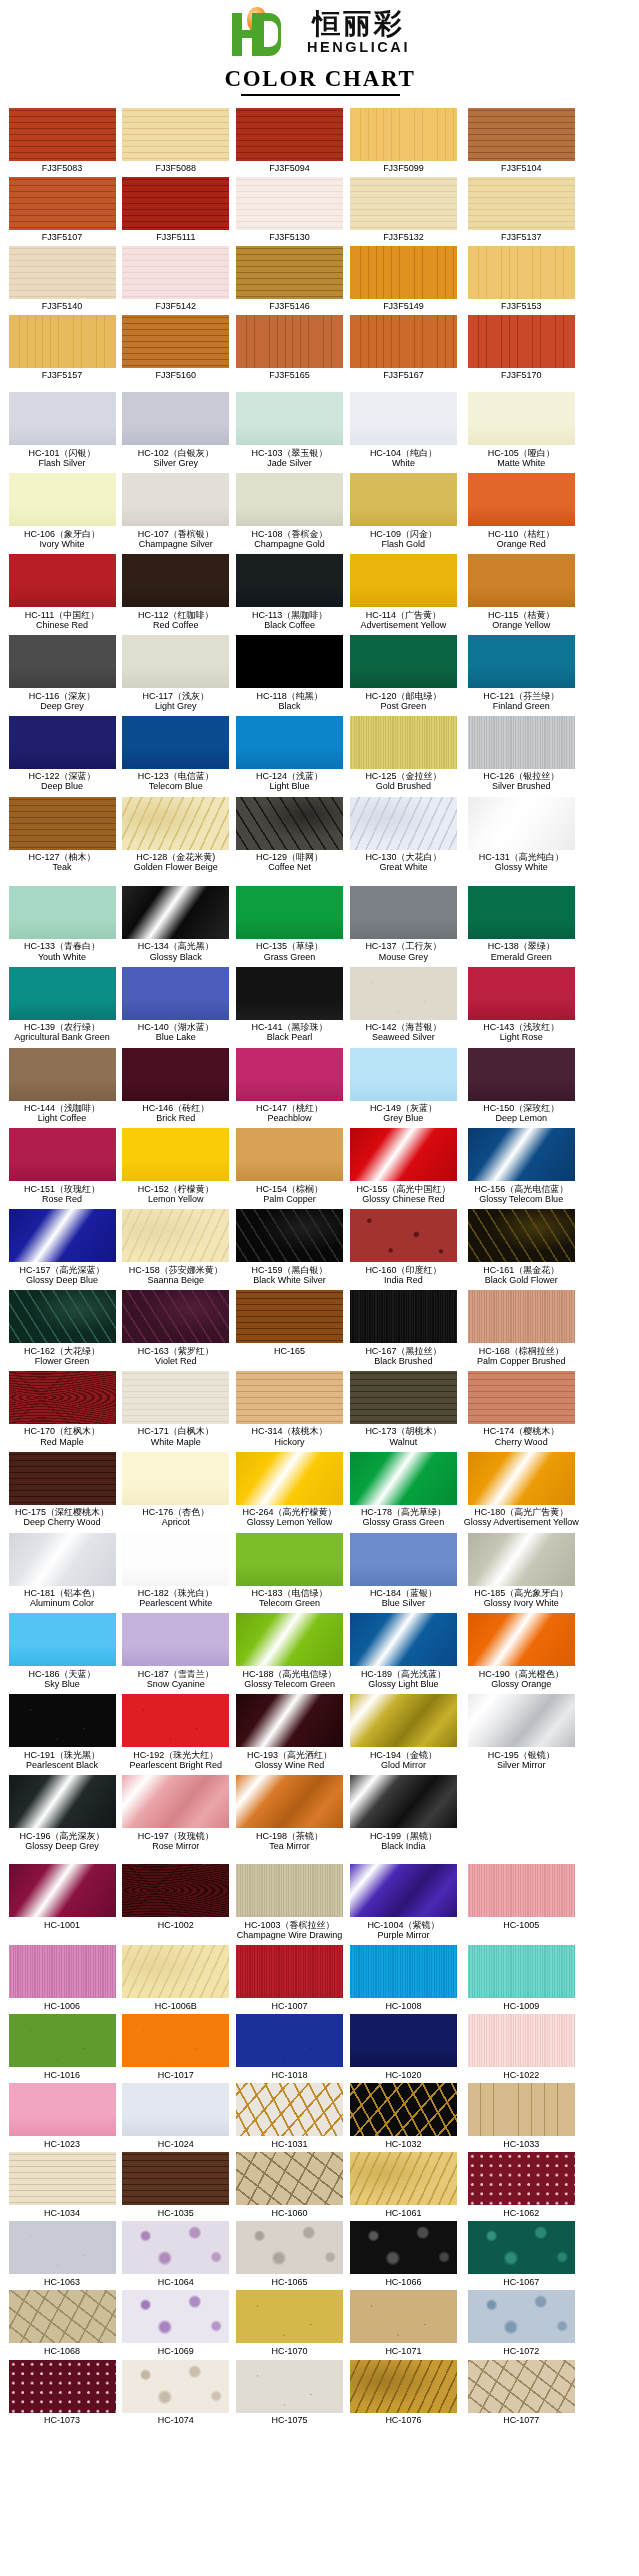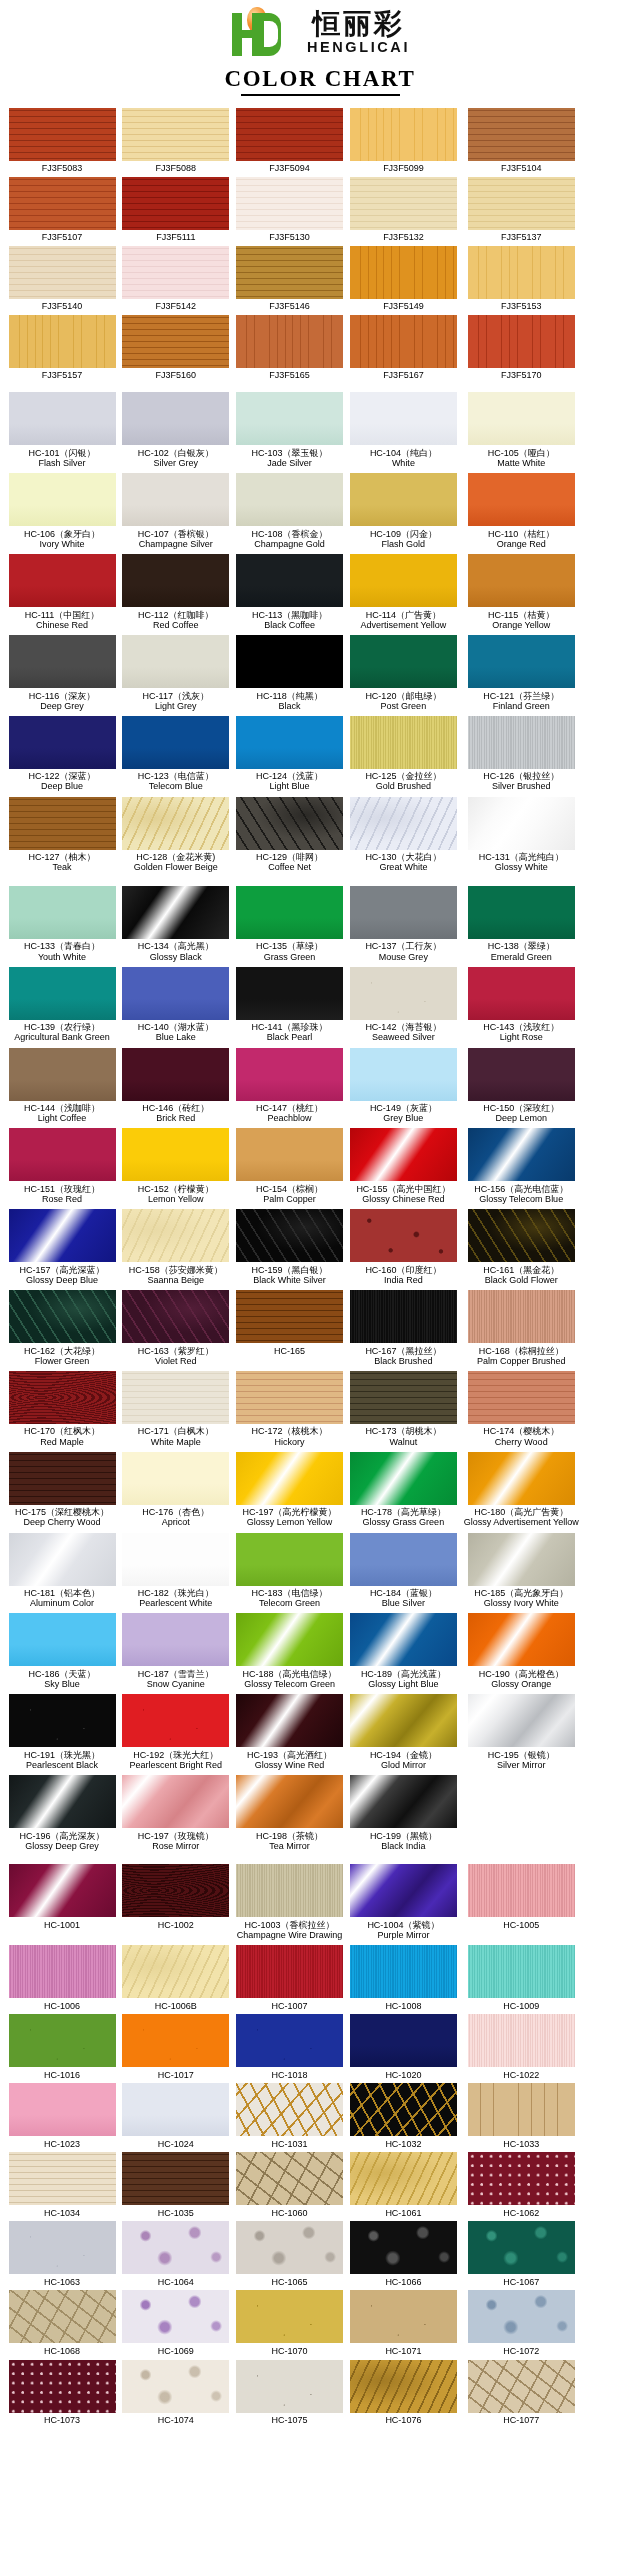--- a/index.html
+++ b/index.html
@@ -614,21 +614,21 @@
       <div class="cell">
         <div class="swatch" style="background: repeating-linear-gradient(rgb(234, 228, 214) 0px, rgb(234, 228, 214) 1.7px, rgb(222, 214, 196) 1.7px, rgb(222, 214, 196) 2.6px, rgb(234, 228, 214) 2.6px, rgb(234, 228, 214) 6px), linear-gradient(rgb(222, 214, 196), rgb(234, 228, 214) 35%, rgb(222, 214, 196) 70%, rgb(234, 228, 214));"></div>
         <div class="cap two">
           <div class="code">HC-171（白枫木）</div>
           <div class="en">White Maple</div>
         </div>
       </div>
       <div class="cell">
         <div class="swatch" style="background: repeating-linear-gradient(rgb(224, 184, 132) 0px, rgb(224, 184, 132) 1.7px, rgb(201, 151, 106) 1.7px, rgb(201, 151, 106) 2.6px, rgb(224, 184, 132) 2.6px, rgb(224, 184, 132) 6px), linear-gradient(rgb(201, 151, 106), rgb(224, 184, 132) 35%, rgb(201, 151, 106) 70%, rgb(224, 184, 132));"></div>
         <div class="cap two">
-          <div class="code">HC-172（核桃木）</div>
+          <div class="code">HC-314（核桃木）</div>
           <div class="en">Hickory</div>
         </div>
       </div>
       <div class="cell">
         <div class="swatch" style="background: repeating-linear-gradient(rgb(81, 74, 52) 0px, rgb(81, 74, 52) 1.7px, rgb(50, 45, 29) 1.7px, rgb(50, 45, 29) 2.6px, rgb(81, 74, 52) 2.6px, rgb(81, 74, 52) 6px), linear-gradient(rgb(50, 45, 29), rgb(81, 74, 52) 35%, rgb(50, 45, 29) 70%, rgb(81, 74, 52));"></div>
         <div class="cap two">
           <div class="code">HC-173（胡桃木）</div>
           <div class="en">Walnut</div>
         </div>
       </div>
@@ -649,21 +649,21 @@
       <div class="cell">
         <div class="swatch" style="background: linear-gradient(rgb(251, 245, 211) 0%, rgb(251, 245, 211) 60%, rgb(244, 237, 195) 100%);"></div>
         <div class="cap two">
           <div class="code">HC-176（杏色）</div>
           <div class="en">Apricot</div>
         </div>
       </div>
       <div class="cell">
         <div class="swatch" style="background: linear-gradient(125deg, rgb(236, 185, 0) 0%, rgb(252, 201, 5) 28%, rgba(255, 255, 255, 0.2) 44%, rgb(252, 201, 5) 60%, rgb(236, 185, 0) 100%);"></div>
         <div class="cap two">
-          <div class="code">HC-197（高光柠檬黄）</div>
+          <div class="code">HC-264（高光柠檬黄）</div>
           <div class="en">Glossy Lemon Yellow</div>
         </div>
       </div>
       <div class="cell">
         <div class="swatch" style="background: linear-gradient(125deg, rgb(4, 140, 52) 0%, rgb(6, 162, 63) 28%, rgba(255, 255, 255, 0.2) 44%, rgb(6, 162, 63) 60%, rgb(4, 140, 52) 100%);"></div>
         <div class="cap two">
           <div class="code">HC-178（高光草绿）</div>
           <div class="en">Glossy Grass Green</div>
         </div>
       </div>

